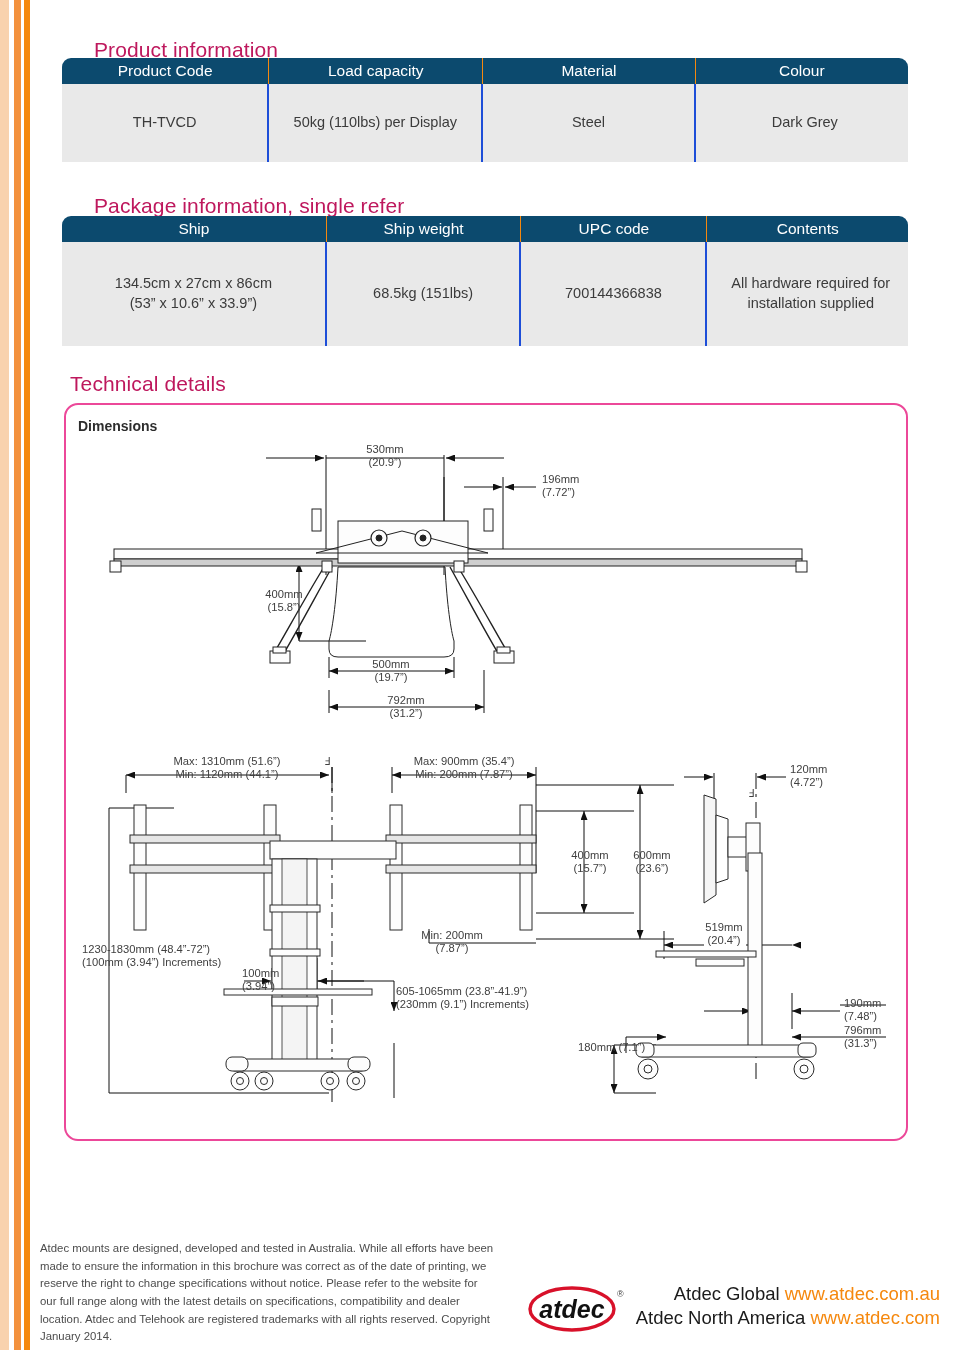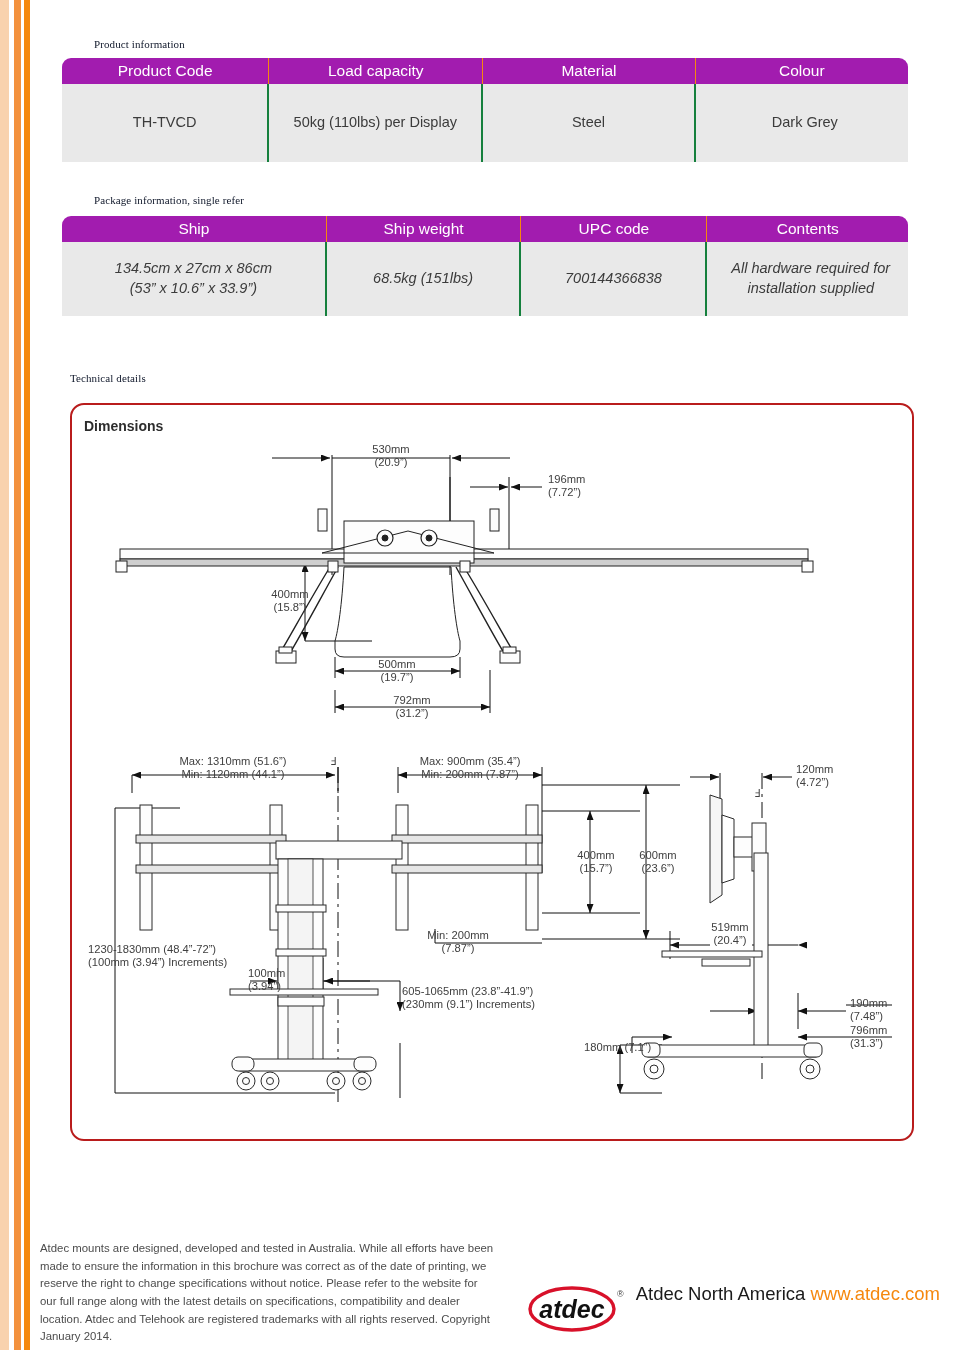--- a/index.html
+++ b/index.html
@@ -13,71 +13,69 @@
 
   
   .stripe { position: absolute; top: 0; bottom: 0; }
   .stripe-1 { left: 0px;  width: 9px;  background: #f9d2ae; }
   .stripe-2 { left: 14px; width: 7px;  background: #f3913d; }
   .stripe-3 { left: 24px; width: 6px;  background: #f5880e; }
 
   
   .section-title {
     position: absolute;
-    font-size: 11px;
-    color: #0f172a;
+    font-size: 21px;
+    color: #be185d;
     letter-spacing: .1px;
     white-space: nowrap;
-    font-family: Liberation Serif, serif;
   }
 
   
   .spec-table {
     position: absolute;
     border-collapse: separate;
     border-spacing: 0;
     width: 846px;
     left: 62px;
   }
   .spec-table thead th {
-    background: #a21caf;
+    background: #0c4a6e;
     color: #ffffff;
     font-weight: normal;
     font-size: 15.5px;
     height: 26px;
     text-align: center;
     vertical-align: middle;
     border-right: 1px solid #f5880e;
   }
   .spec-table thead th:first-child { border-top-left-radius: 9px; }
   .spec-table thead th:last-child  { border-top-right-radius: 9px; border-right: none; }
 
   .spec-table tbody td {
     background: #e9e9e9;
     color: #3b3b3b;
     font-size: 14.5px;
     text-align: center;
     vertical-align: middle;
-    border-right: 2px solid #15803d;
+    border-right: 2px solid #1d4ed8;
     line-height: 1.35;
     padding: 6px 8px;
   }
   .spec-table tbody td:last-child { border-right: none; padding-left: 14px; }
   .spec-table tbody tr { height: 78px; }
-  .spec-table.t2 tbody tr { height: 74px; font-style: italic; }
+  .spec-table.t2 tbody tr { height: 104px; }
 
   
   #drawing-frame {
     position: absolute;
     left: 64px; top: 403px;
     width: 844px; height: 738px;
-    border: 2px solid #b91c1c;
+    border: 2px solid #ec4899;
     border-radius: 14px;
     background: #ffffff;
-    margin-left: 6px;
   }
   #dimensions-label {
     position: absolute;
     left: 12px; top: 13px;
     font-size: 14px;
     font-weight: bold;
     color: #2d2d2d;
   }
 
   svg { display: block; }
@@ -430,16 +428,20 @@
 <div id="footer-disclaimer">Atdec mounts are designed, developed and tested in Australia. While all efforts have been made to ensure the information in this brochure was correct as of the date of printing, we reserve the right to change specifications without notice. Please refer to the website for our full range along with the latest details on specifications, compatibility and dealer location. Atdec and Telehook are registered trademarks with all rights reserved. Copyright January 2014.</div>
 
 <div id="footer-contact">
   <svg id="atdec-logo" viewBox="0 0 112 50">
     <ellipse cx="52" cy="25" rx="42" ry="21" fill="none" stroke="#d8112a" stroke-width="3.4"></ellipse>
     <text x="52" y="34" text-anchor="middle" font-family="Liberation Sans, sans-serif" font-size="25" font-weight="bold" font-style="italic" fill="#111">atdec</text>
     <text x="97" y="13" font-family="Liberation Sans, sans-serif" font-size="9" fill="#444">®</text>
   </svg>
 
   <div class="contact-line">
+    <span>Atdec Global</span>
+    <span class="url">www.atdec.com.au</span>
+  </div>
+  <div class="contact-line">
     <span>Atdec North America</span>
     <span class="url">www.atdec.com</span>
   </div>
 </div>
 
 </body></html>

